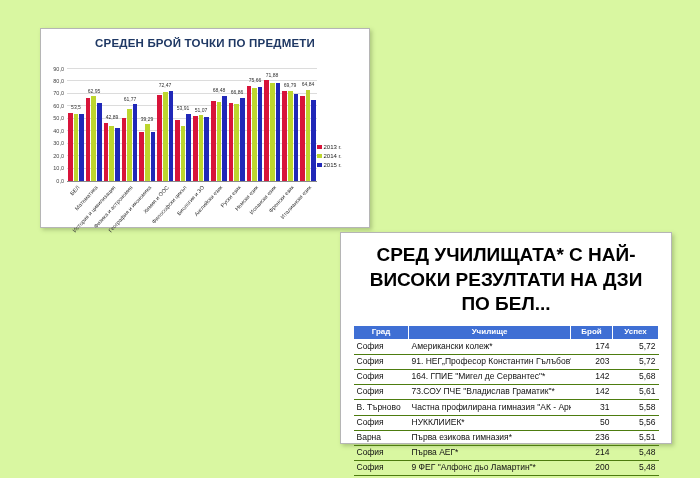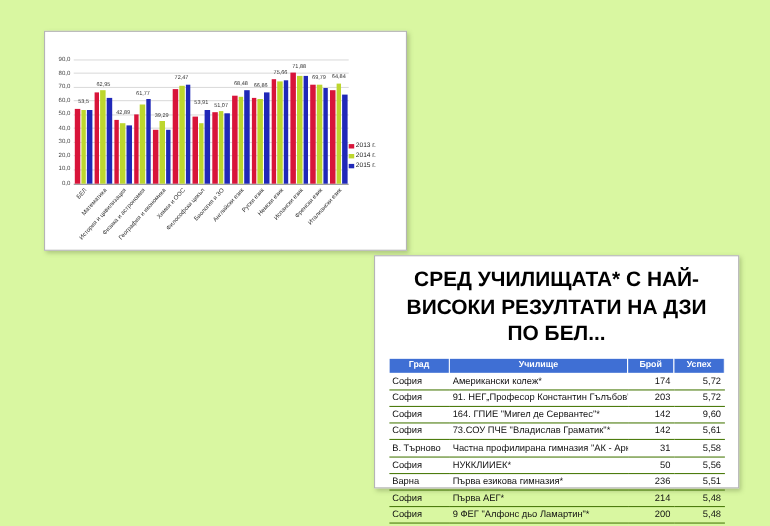--- a/index.html
+++ b/index.html
@@ -69,20 +69,21 @@
   td.num{text-align:right;padding-right:6px;}
   .col-city{width:55px;}
   .col-school{width:auto;}
   .col-count{width:42px;}
   .col-score{width:46px;}
 </style>
 </head>
 <body>
 
 <div class="panel" id="chart-panel">
+  <div class="chart-title">СРЕДЕН БРОЙ ТОЧКИ ПО ПРЕДМЕТИ</div>
   <div class="chart-body">
     <div class="y-axis" id="y-axis">
         <span class="y-tick" style="bottom: 112px;">90,0</span>
         <span class="y-tick" style="bottom: 99.5556px;">80,0</span>
         <span class="y-tick" style="bottom: 87.1111px;">70,0</span>
         <span class="y-tick" style="bottom: 74.6667px;">60,0</span>
         <span class="y-tick" style="bottom: 62.2222px;">50,0</span>
         <span class="y-tick" style="bottom: 49.7778px;">40,0</span>
         <span class="y-tick" style="bottom: 37.3333px;">30,0</span>
         <span class="y-tick" style="bottom: 24.8889px;">20,0</span>
@@ -274,21 +275,21 @@
         <tr>
           <td>София</td>
           <td>91. НЕГ„Професор Константин Гълъбов"*</td>
           <td class="num">203</td>
           <td class="num">5,72</td>
         </tr>
         <tr>
           <td>София</td>
           <td>164. ГПИЕ "Мигел де Сервантес"*</td>
           <td class="num">142</td>
-          <td class="num">9,60</td>
+          <td class="num">5,68</td>
         </tr>
         <tr>
           <td>София</td>
           <td>73.СОУ ПЧЕ "Владислав Граматик"*</td>
           <td class="num">142</td>
           <td class="num">5,61</td>
         </tr>
         <tr>
           <td>В. Търново</td>
           <td>Частна профилирана гимназия "АК - Аркус"</td>

